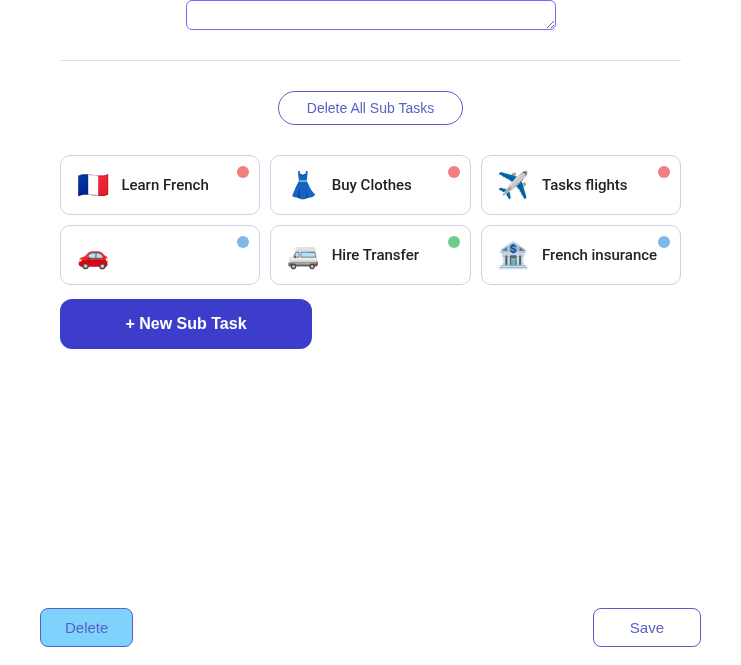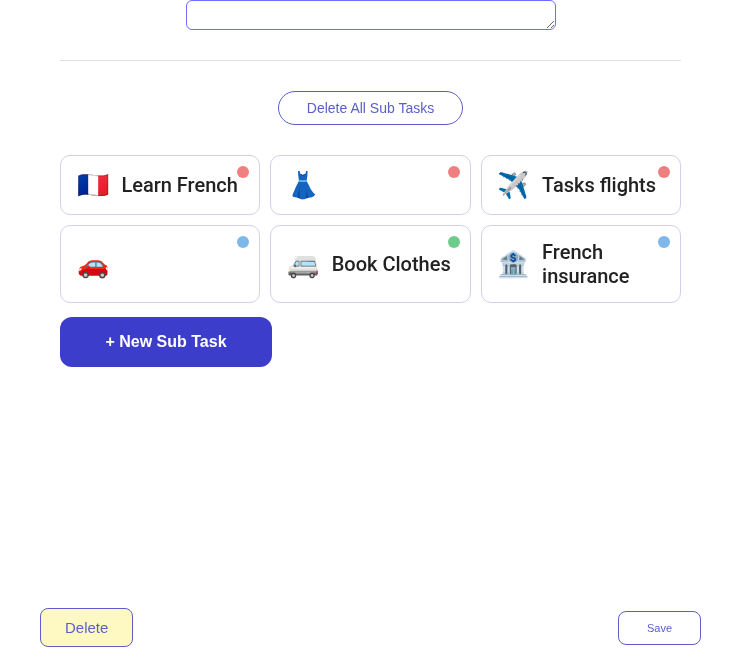--- a/index.html
+++ b/index.html
@@ -83,21 +83,21 @@
       cursor: pointer;
     }
 
     .task-emoji {
       font-size: 26px;
       min-width: 32px;
       text-align: center;
     }
 
     .task-label {
-      font-size: 20px;
+      font-size: 15px;
       font-weight: 500;
       color: #222;
       flex: 1;
     }
 
     .status-dot {
       width: 12px;
       height: 12px;
       border-radius: 50%;
       position: absolute;
@@ -116,54 +116,54 @@
 
     .new-subtask-btn {
       background: #3d3dcc;
       color: white;
       border: none;
       border-radius: 12px;
       padding: 16px 32px;
       font-size: 16px;
       font-weight: 600;
       cursor: pointer;
-      width: 212px;
+      width: 252px;
       text-align: center;
     }
 
     .bottom-bar {
       position: absolute;
       bottom: 0;
       left: 0;
       right: 0;
       display: flex;
       justify-content: space-between;
       align-items: center;
       padding: 18px 40px;
       background: white;
     }
 
     .bottom-delete-btn {
       border: 1.5px solid #5b5fc7;
       color: #5b5fc7;
-      background: #fef9c3;
+      background: #7dd3fc;
       border-radius: 8px;
       padding: 10px 24px;
       font-size: 15px;
       cursor: pointer;
       font-weight: 500;
     }
 
     .bottom-save-btn {
       border: 1.5px solid #5b5fc7;
       color: #5b5fc7;
       background: white;
       border-radius: 8px;
-      padding: 10px 28px;
-      font-size: 11px;
+      padding: 10px 36px;
+      font-size: 15px;
       cursor: pointer;
       font-weight: 500;
     }
   </style>
 </head>
 <body>
 
 <div class="top-section">
   <div class="textarea-container">
     <textarea class="main-textarea" style=""></textarea>
@@ -179,37 +179,38 @@
 <div class="tasks-grid">
 
   <div class="task-card">
     <span class="task-emoji">🇫🇷</span>
     <span class="task-label">Learn French</span>
     <span class="status-dot dot-red"></span>
   </div>
 
   <div class="task-card">
     <span class="task-emoji">👗</span>
+    <span class="task-label">Buy Clothes</span>
     <span class="status-dot dot-red"></span>
   </div>
 
   <div class="task-card">
     <span class="task-emoji">✈️</span>
     <span class="task-label">Tasks flights</span>
     <span class="status-dot dot-red"></span>
   </div>
 
   <div class="task-card">
     <span class="task-emoji">🚗</span>
     <span class="status-dot dot-blue"></span>
   </div>
 
   <div class="task-card">
     <span class="task-emoji">🚐</span>
-    <span class="task-label">Book Clothes</span>
+    <span class="task-label">Hire Transfer</span>
     <span class="status-dot dot-green"></span>
   </div>
 
   <div class="task-card">
     <span class="task-emoji">🏦</span>
     <span class="task-label">French insurance</span>
     <span class="status-dot dot-blue"></span>
   </div>
 </div>
 

